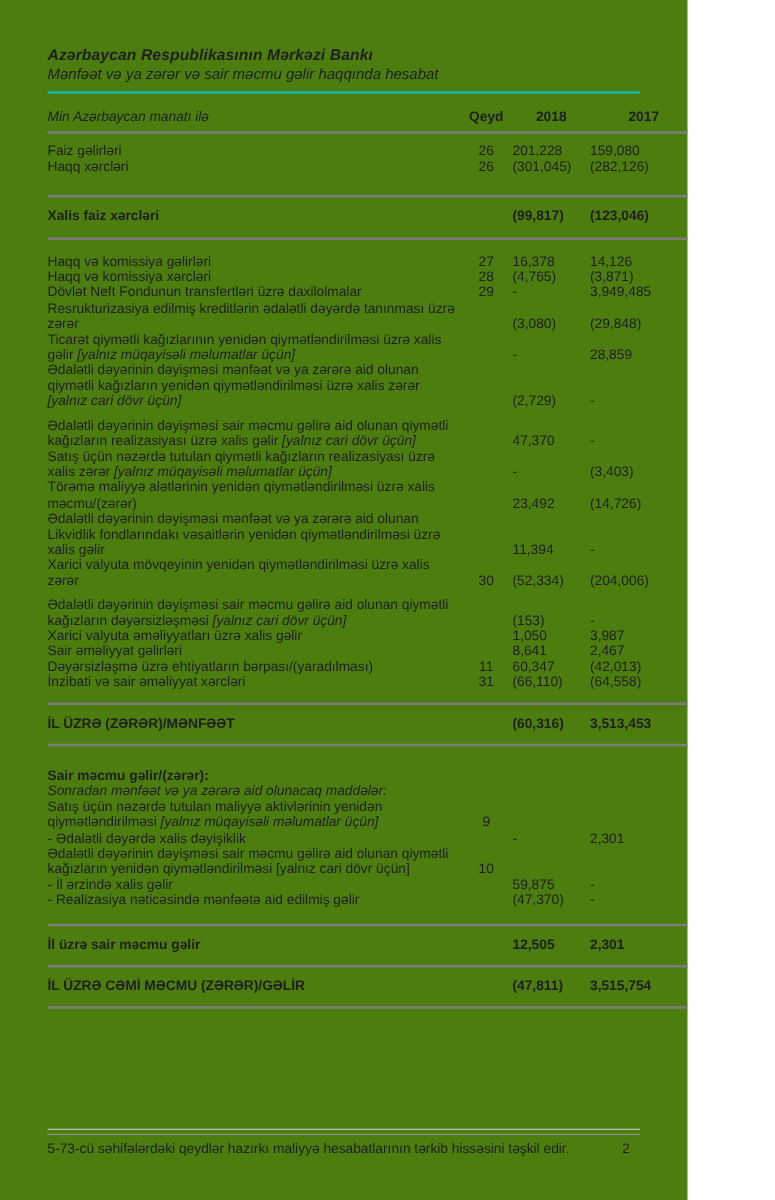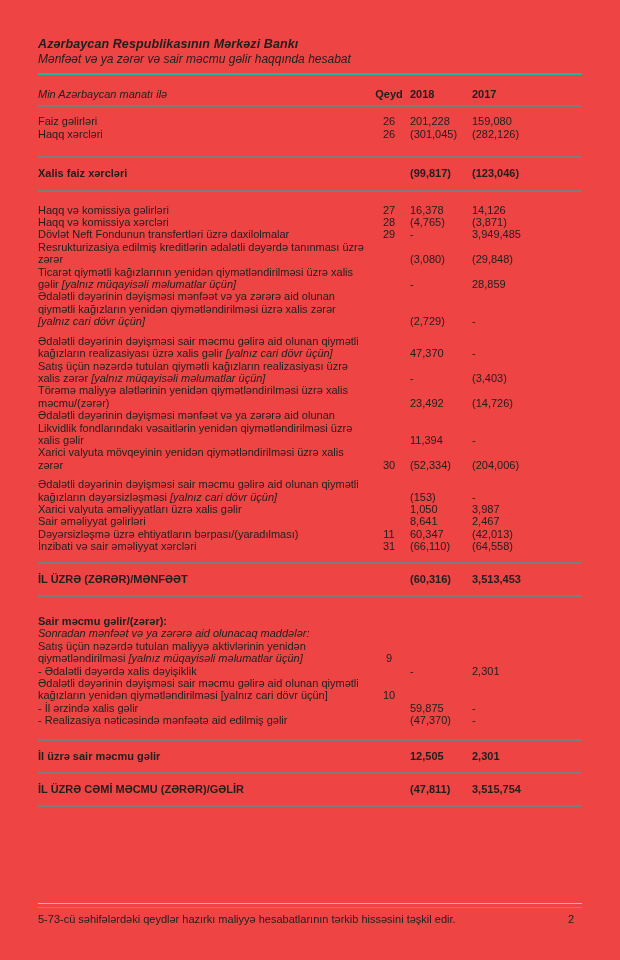--- a/index.html
+++ b/index.html
@@ -1,19 +1,19 @@
 <!DOCTYPE html>
 <html><head>
 <meta charset="utf-8">
 <style>
   html,body { margin:0; padding:0; background:#ffffff; }
   .sheet {
     position:relative;
-    width:620px; height:960px;
-    background:#ef4444;
+    width:550px; height:960px;
+    background:#4d7c0f;
     overflow:hidden;
     font-family:"Liberation Sans","DejaVu Sans",sans-serif;
     color:#1f1f1f;
     -webkit-font-smoothing:antialiased;
   }
   .content { position:absolute; left:38px; right:38px; top:37px; }
 
   .title {
     font-size:12.5px; font-weight:700; font-style:italic;
     letter-spacing:.1px; line-height:15px;
@@ -30,21 +30,21 @@
     margin-top:13px;
   }
   col.w-label{width:330px;} col.w-note{width:42px;} col.w-a{width:62px;} col.w-b{width:110px;}
 
   thead th {
     font-size:11px; vertical-align:bottom; padding:0 0 5px 0;
     border-bottom:2px solid #7c7c7c;
   }
   th.h-label{ text-align:left; font-style:italic; font-weight:400; }
   th.h-note{ text-align:center; font-weight:700; }
-  th.h-num{ text-align:left; font-weight:700; }
+  th.h-num{ text-align:center; font-weight:700; }
 
   td { vertical-align:bottom; padding:0; }
   .c-note{ text-align:center; }
   .c-num{ text-align:left; white-space:nowrap; }
   .c-last{ padding-right:24px; }
   th.c-last{ padding-right:24px; }
   .italic{ font-style:italic; }
   .bold{ font-weight:700; }
   tr.total td{ font-weight:700; padding-top:9px; padding-bottom:10px; }
   td.rule-cell{ padding:0; }

